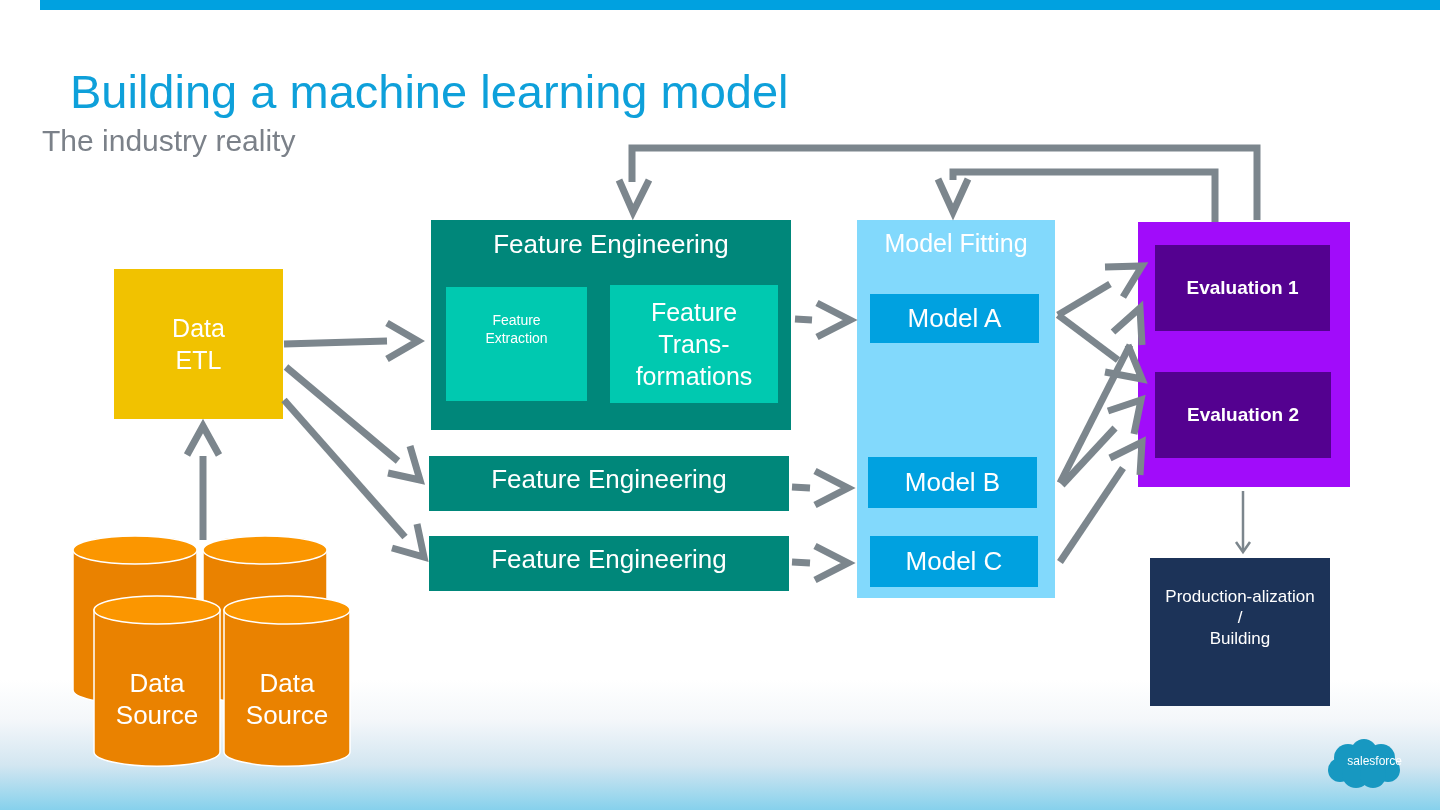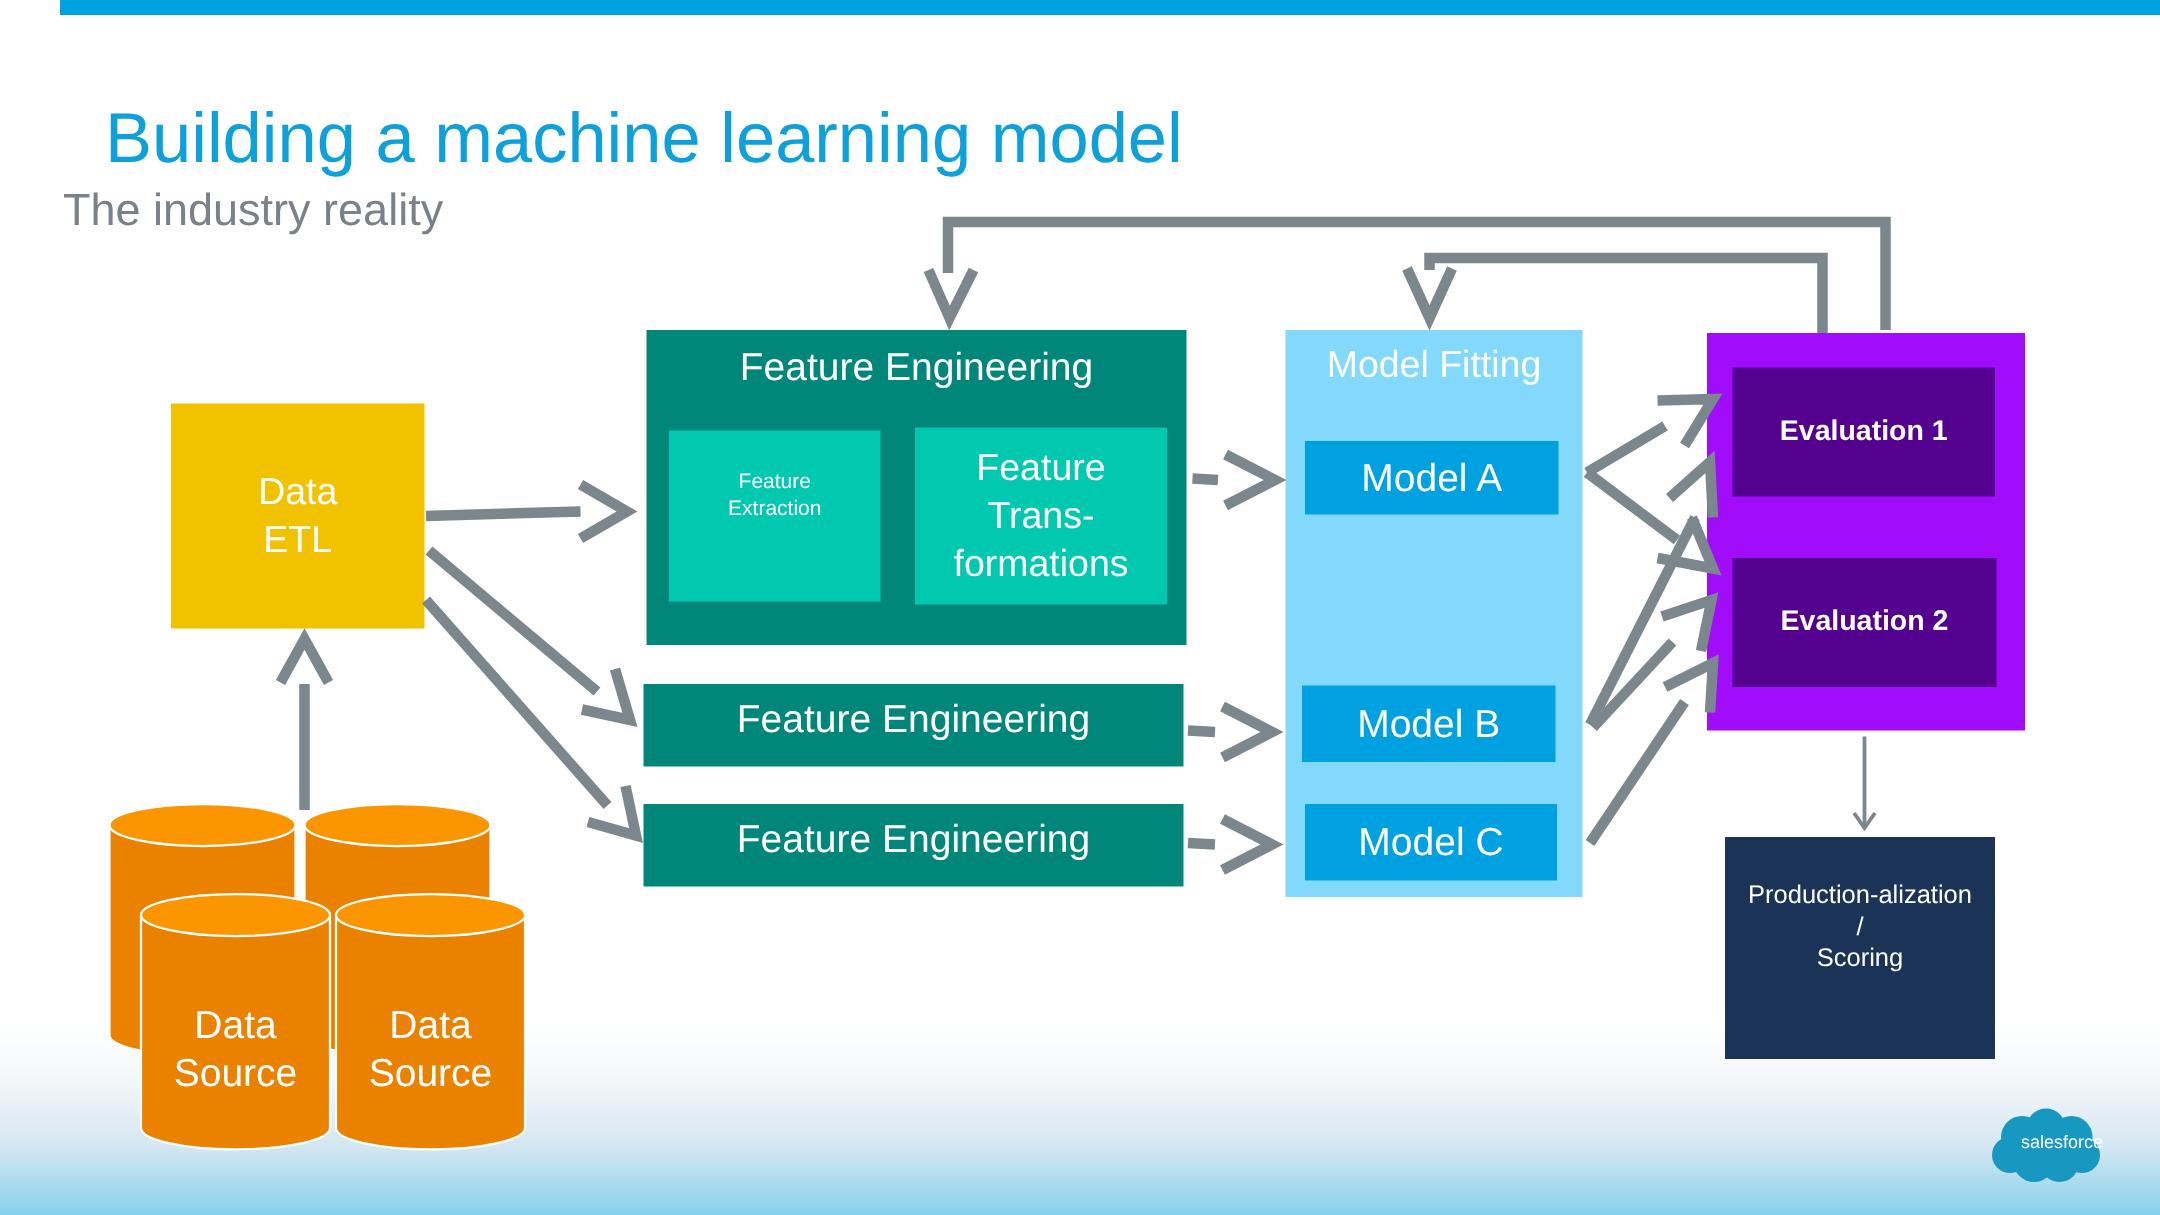--- a/index.html
+++ b/index.html
@@ -89,21 +89,21 @@
   <div class="model mc">Model C</div>
 </div>
 
 <div class="box ev">
   <div class="evbox ev1">Evaluation 1</div>
   <div class="evbox ev2">Evaluation 2</div>
 </div>
 
 <div class="box prod">Production-alization
 /
-Scoring</div>
+Building</div>
 
 <svg class="arrows" viewBox="0 0 1440 810">
   <g fill="none" stroke="#7c868d" stroke-width="7" stroke-linejoin="miter">
 
     <g>
       <line x1="203" y1="540" x2="203" y2="456"></line>
       <polyline points="187,455 203,426 219,455"></polyline>
     </g>
 
     <g>

